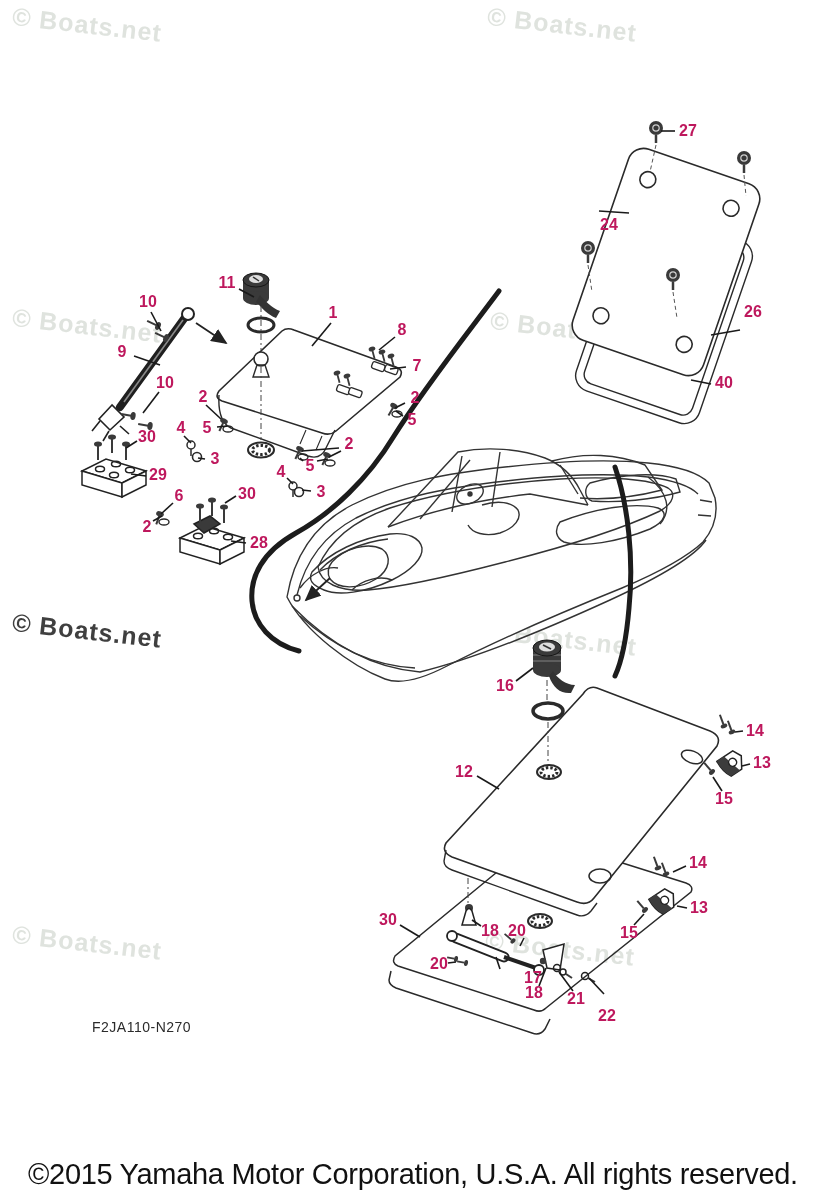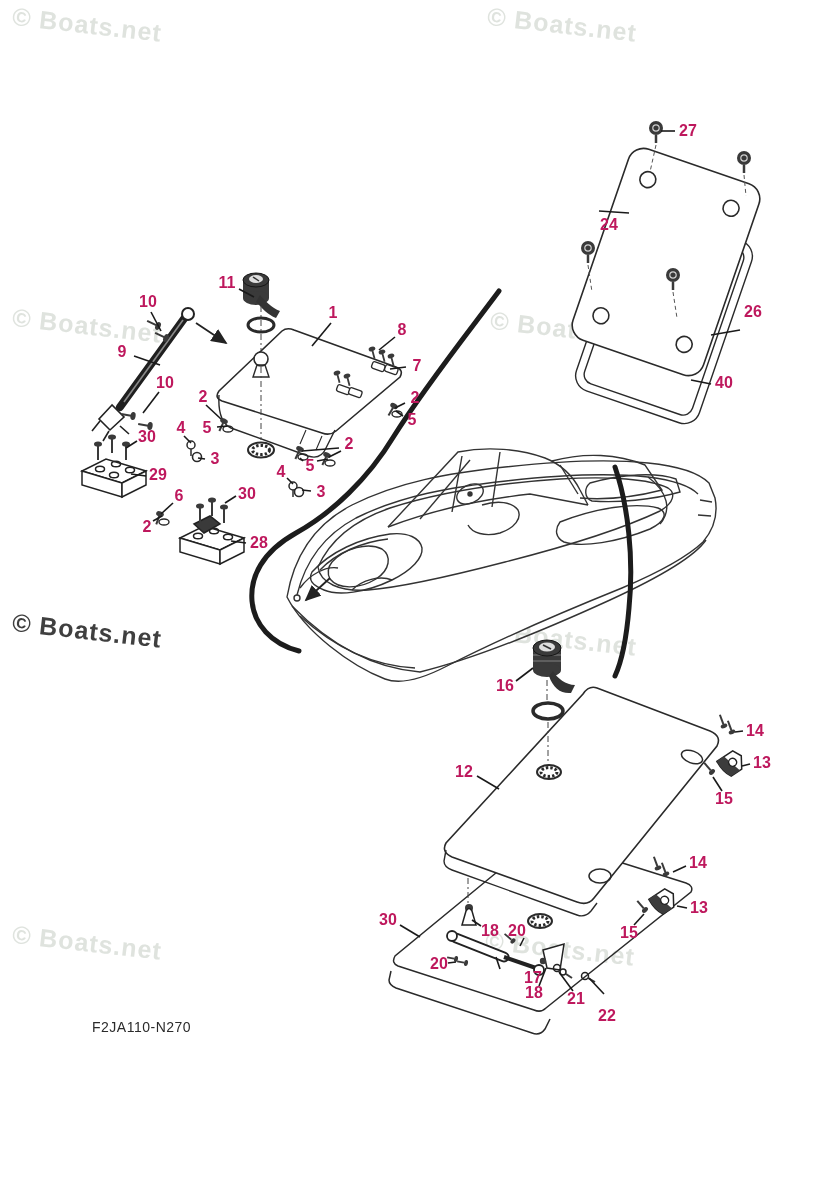--- a/index.html
+++ b/index.html
@@ -477,13 +477,14 @@
       <div class="callout" style="left: 724px; top: 383px;">40</div>
       <div class="callout" style="left: 753px; top: 312px;">26</div>
       <div class="callout" style="left: 688px; top: 131px;">27</div>
       <div class="callout" style="left: 259px; top: 543px;">28</div>
       <div class="callout" style="left: 158px; top: 475px;">29</div>
       <div class="callout" style="left: 147px; top: 437px;">30</div>
       <div class="callout" style="left: 247px; top: 494px;">30</div>
     </div>
 
   <div class="code-label">F2JA110-N270</div>
+  <div class="copyright">©2015 Yamaha Motor Corporation, U.S.A. All rights reserved.</div>
 </div>
 
 </body></html>

